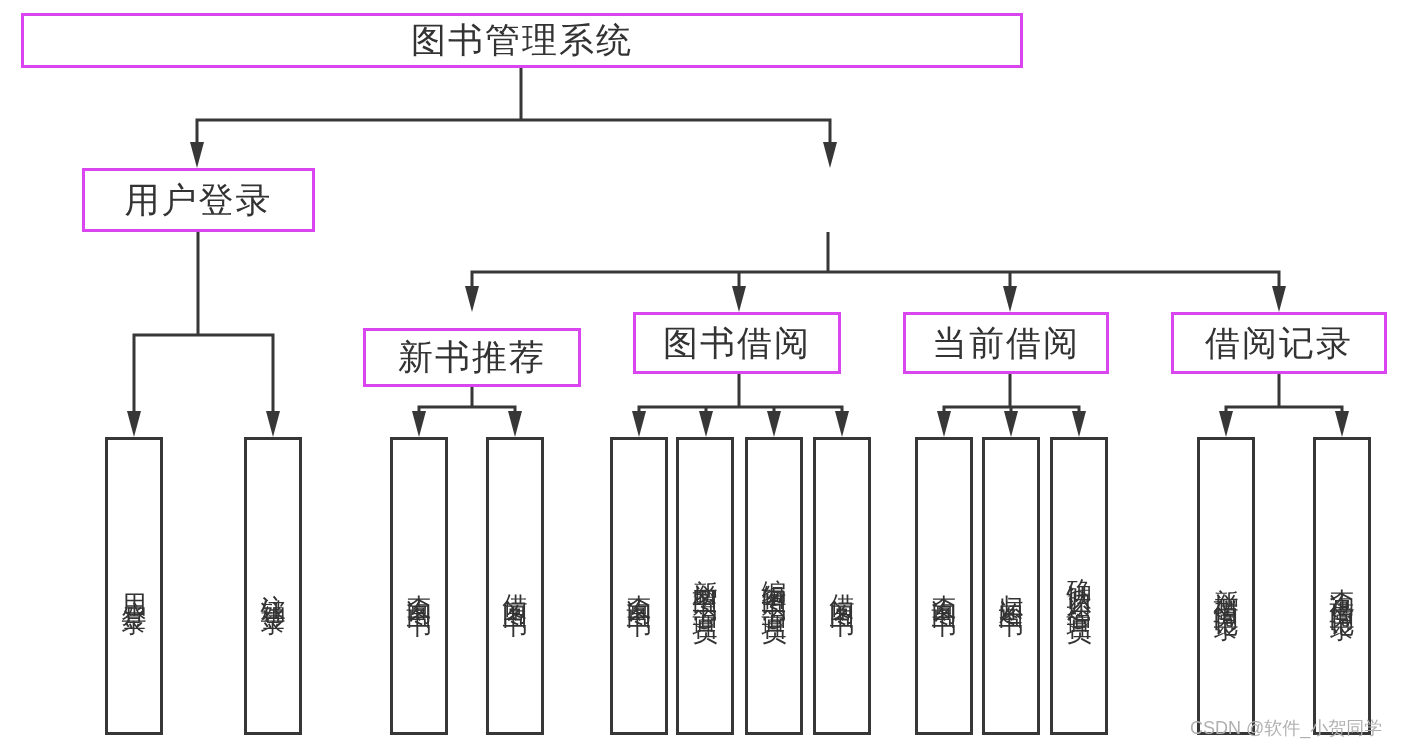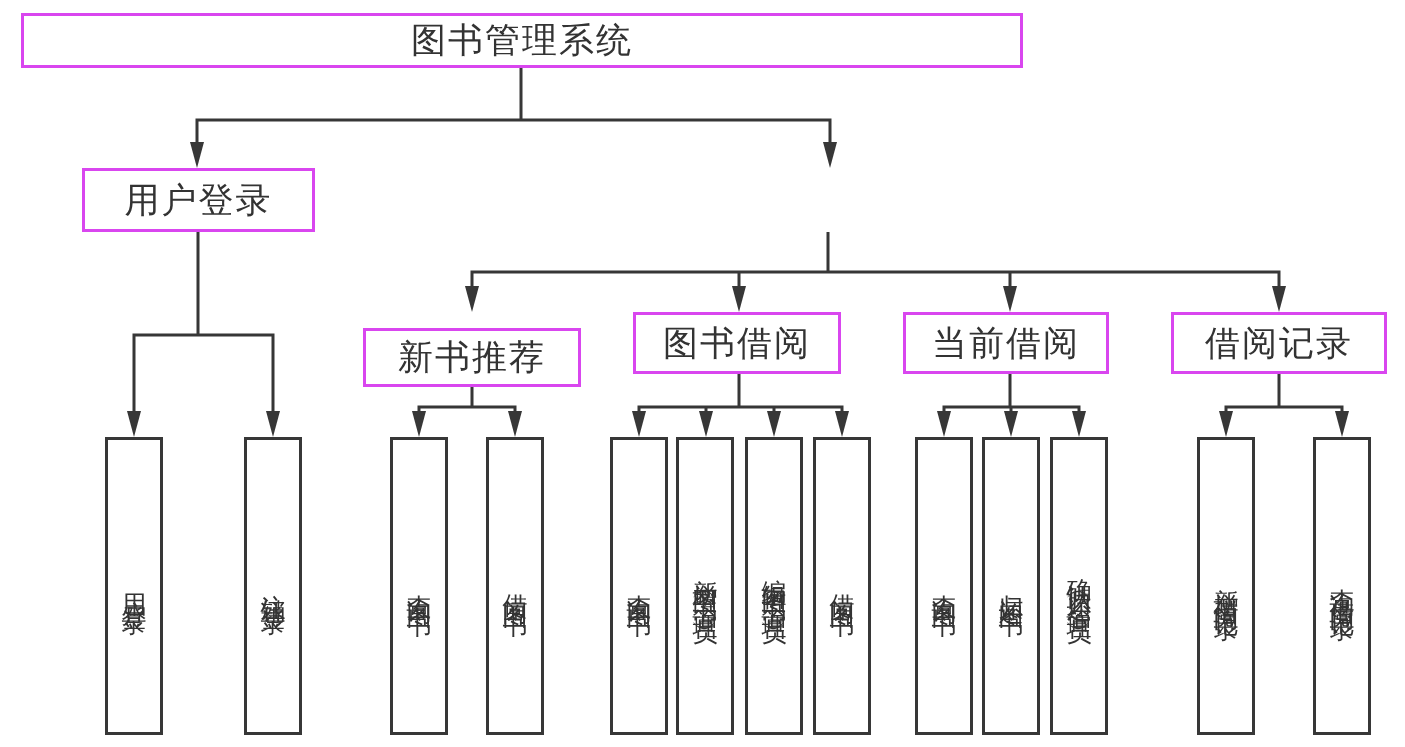--- a/index.html
+++ b/index.html
@@ -144,14 +144,15 @@
     <span>确认归还（管理员）</span>
   </div>
 
   <div class="leaf" style="left:1197px;">
     <span>新增借阅记录</span>
   </div>
   <div class="leaf" style="left:1313px;">
     <span>查询借阅记录</span>
   </div>
 
+  <div class="watermark">CSDN @软件_小贺同学</div>
 
 </div>
 
 </body></html>

